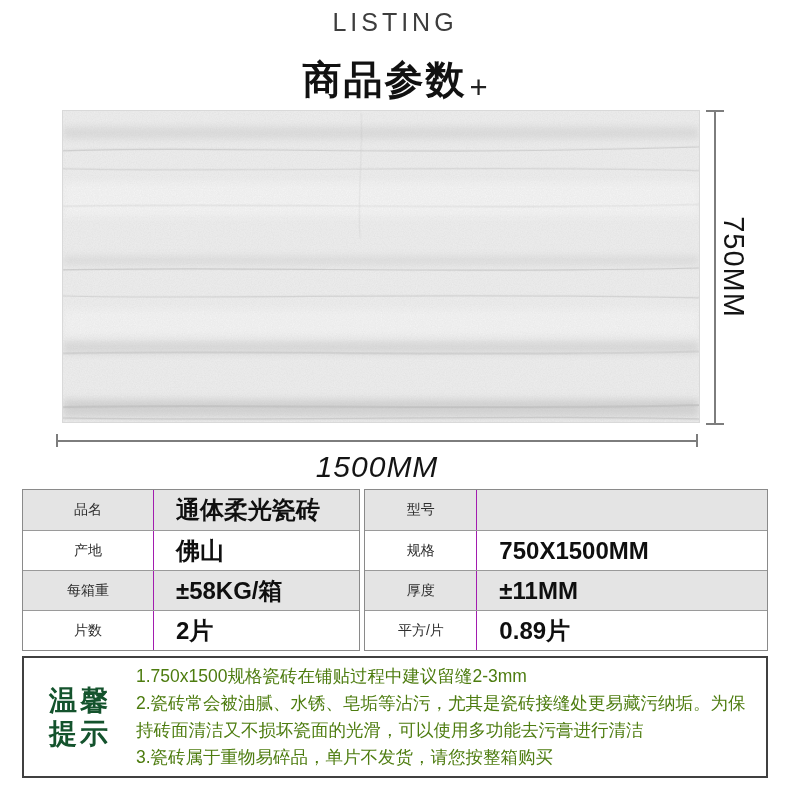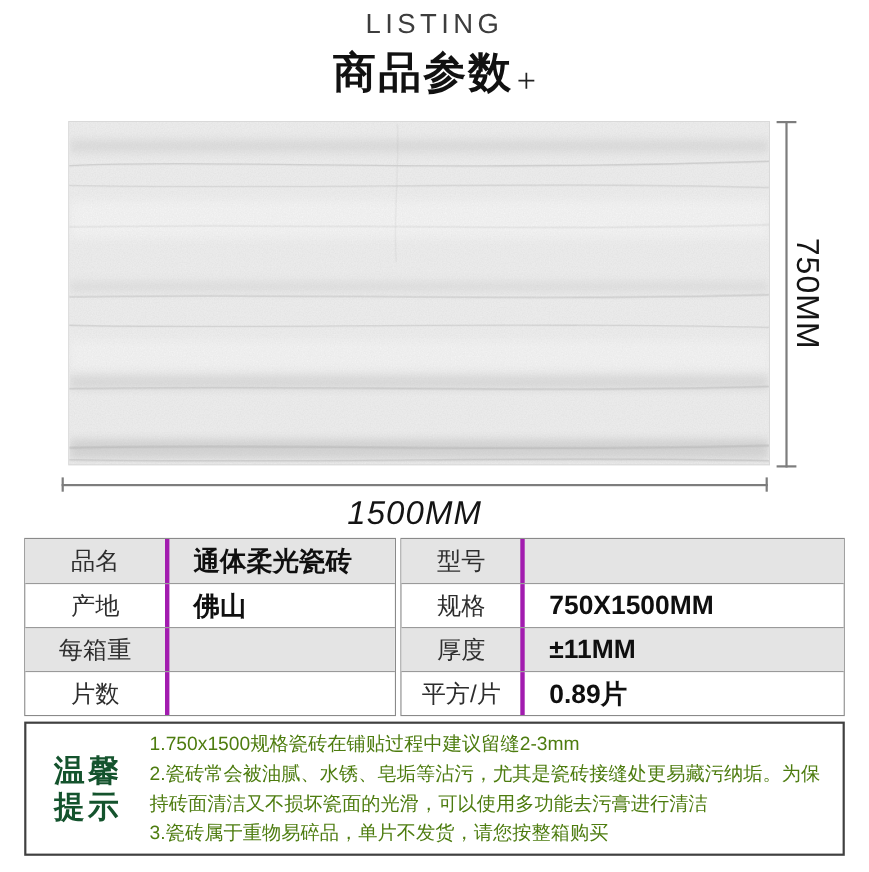--- a/index.html
+++ b/index.html
@@ -16,25 +16,24 @@
   
   .header { position: absolute; top: 0; left: 0; width: 100%; text-align: center; }
   .eyebrow {
     margin-top: 8px;
     font-size: 25px;
     font-weight: 200;
     letter-spacing: 4px;
     color: #3d3d3d;
   }
   .title-row {
-    margin-top: 2px;
+    margin-top: 16px;
     display: flex;
     justify-content: center;
     align-items: flex-start;
-    font-family: Liberation Serif, serif;
   }
   .title {
     font-size: 39px;
     font-weight: 700;
     letter-spacing: 2px;
     color: #111111;
   }
   .plus {
     font-size: 31px;
     font-weight: 200;
@@ -84,22 +83,22 @@
   .spec-table { border: 1px solid #8a8a8a; background: #ffffff; }
   .spec-table.left  { width: 373px; }
   .spec-table.right { width: 445px; }
   .spec-row { display: grid; height: 40px; border-top: 1px solid #9a9a9a; }
   .spec-row:first-child { border-top: none; }
   .spec-row.alt { background: #e4e4e4; }
   .spec-table.left  .spec-row { grid-template-columns: 131px 1fr; }
   .spec-table.right .spec-row { grid-template-columns: 112px 1fr; }
   .spec-label {
     display: flex; align-items: center; justify-content: center;
-    border-right: 4px solid #a21caf;
-    font-size: 22px; color: #2e2e2e; text-align: center;
+    border-right: 1px solid #a21caf;
+    font-size: 14px; color: #2e2e2e; text-align: center;
   }
   .spec-value {
     display: flex; align-items: center;
     padding-left: 22px;
     font-size: 24px; font-weight: 700; color: #0f0f0f;
   }
 
   
   .tips {
     position: absolute; left: 22px; top: 656px;
@@ -194,23 +193,25 @@
       <div class="spec-row alt">
         <div class="spec-label">品名</div>
         <div class="spec-value">通体柔光瓷砖</div>
       </div>
       <div class="spec-row">
         <div class="spec-label">产地</div>
         <div class="spec-value">佛山</div>
       </div>
       <div class="spec-row alt">
         <div class="spec-label">每箱重</div>
+        <div class="spec-value">±58KG/箱</div>
       </div>
       <div class="spec-row">
         <div class="spec-label">片数</div>
+        <div class="spec-value">2片</div>
       </div>
     </div>
 
     <div class="spec-table right">
       <div class="spec-row alt">
         <div class="spec-label">型号</div>
       </div>
       <div class="spec-row">
         <div class="spec-label">规格</div>
         <div class="spec-value">750X1500MM</div>

